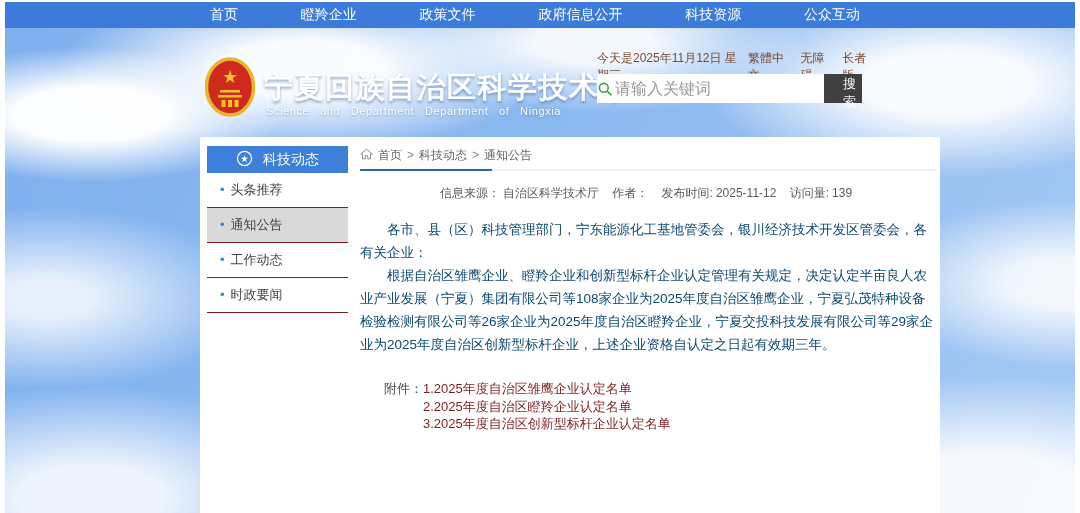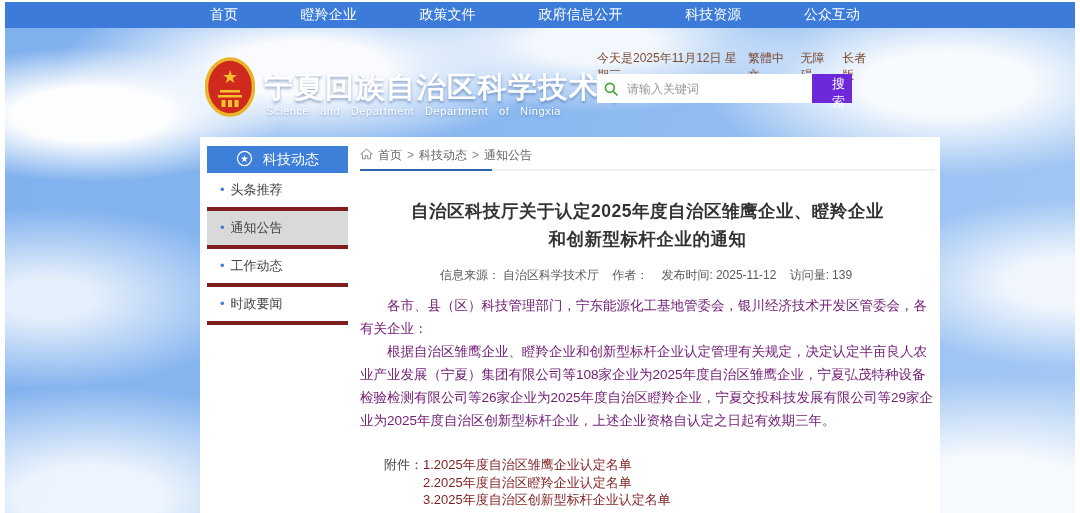--- a/index.html
+++ b/index.html
@@ -27,49 +27,49 @@
     letter-spacing:1.5px;text-shadow:0 2px 3px rgba(30,70,140,.45);white-space:nowrap;}
   .site-subtitle{position:absolute;left:266px;top:105px;font-size:11px;color:#fff;
     word-spacing:7px;letter-spacing:.6px;text-shadow:0 1px 2px rgba(30,70,140,.4);white-space:nowrap;}
   .date-row{position:absolute;left:597px;top:50px;width:278px;display:flex;
     justify-content:space-between;align-items:center;font-size:12px;color:#7c4a32;}
   .langs{display:flex;gap:9px;}
   .langs a{color:#7c4a32;text-decoration:none;cursor:pointer;}
   .searchbar{position:absolute;left:597px;top:74px;width:255px;height:29px;background:#fff;
     display:flex;align-items:center;}
   .search-icon{display:flex;align-items:center;justify-content:center;width:28px;}
-  .searchbar input{flex:1;border:none;outline:none;font-size:12px;color:#0f766e;height:25px;
+  .searchbar input{flex:1;border:none;outline:none;font-size:16px;color:#0f766e;height:25px;
     font-family:"Liberation Sans","DejaVu Sans",sans-serif;}
   .searchbar input::placeholder{color:#999;}
-  .search-btn{width:40px;height:29px;background:#6d28d9;color:#fff;border:none;font-size:13px;
+  .search-btn{width:40px;height:29px;background:#404040;color:#fff;border:none;font-size:13px;
     cursor:pointer;font-family:"Liberation Sans","DejaVu Sans",sans-serif;padding-left:19px;}
   
   .panel{position:absolute;left:200px;top:137px;width:740px;bottom:0;background:#fff;}
   
   .sidebar{position:absolute;left:7px;top:9px;width:141px;}
   .sidebar-header{height:27px;background:#3e80d9;color:#fff;display:flex;align-items:center;
     justify-content:center;gap:10px;font-size:14px;}
   .sidebar ul{list-style:none;margin:0;padding:0;}
-  .sb-item{height:34px;line-height:34px;border-bottom:4px solid #7f1d1d;font-size:13px;
+  .sb-item{height:34px;line-height:34px;border-bottom:1px solid #7f1d1d;font-size:13px;
     color:#444;padding-left:13px;cursor:pointer;}
   .sb-item::before{content:"•";color:#3e80d9;margin-right:6px;font-size:13px;}
   .sb-item.active{background:#d9d9d9;}
   
   .article{position:absolute;left:160px;top:8px;width:575px;}
   .breadcrumb{font-size:12px;color:#666;height:20px;display:flex;align-items:center;gap:5px;}
   .breadcrumb a{color:#666;text-decoration:none;cursor:pointer;}
   .bc-sep{color:#888;}
   .bc-line{margin-top:4px;height:2px;background:#f0f0f0;position:relative;}
   .bc-line-blue{position:absolute;left:0;top:0;width:132px;height:2px;background:#2e64ae;}
   .title{margin:26px 0 0 0;text-align:center;font-size:17.5px;color:#333;line-height:28px;
     font-weight:bold;letter-spacing:.5px;}
   .meta{margin-top:14px;text-align:center;font-size:12px;color:#5a5a5a;}
   .meta span{margin-right:3px;}
   .meta .gap{margin-right:10px;}
-  .body{margin-top:10px;font-size:13.5px;color:#701a75;line-height:23px;}
+  .body{margin-top:16px;font-size:13.5px;color:#0c4a6e;line-height:23px;}
   .body p{margin:0;text-indent:2em;}
   .attachments{margin-top:24px;padding-left:24px;display:flex;font-size:13px;color:#4a4a4a;
     line-height:17.5px;}
   .att-list{display:flex;flex-direction:column;}
   .att-list a{color:#7f1d1d;text-decoration:none;cursor:pointer;}
 </style>
 </head>
 <body>
 
 <div class="page">
@@ -148,24 +148,20 @@
         <a>首页</a>
         <span class="bc-sep">&gt;</span>
         <a>科技动态</a>
         <span class="bc-sep">&gt;</span>
         <a>通知公告</a>
       </div>
       <div class="bc-line">
         <span class="bc-line-blue"></span>
       </div>
 
-      <h1 class="title">
-        <span>自治区科技厅关于认定2025年度自治区雏鹰企业、瞪羚企业</span><br>
-        <span>和创新型标杆企业的通知</span>
-      </h1>
 
       <div class="meta">
         <span>信息来源：</span><span class="gap">自治区科学技术厅</span>
         <span class="gap">作者：</span>
         <span>发布时间:</span><span class="gap">2025-11-12</span>
         <span>访问量:</span><span>139</span>
       </div>
 
       <div class="body">
         <p>各市、县（区）科技管理部门，宁东能源化工基地管委会，银川经济技术开发区管委会，各有关企业：</p>

